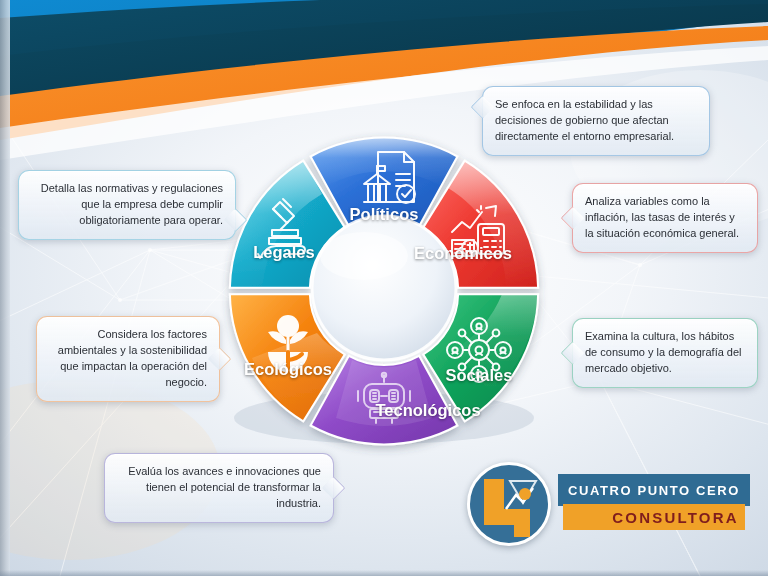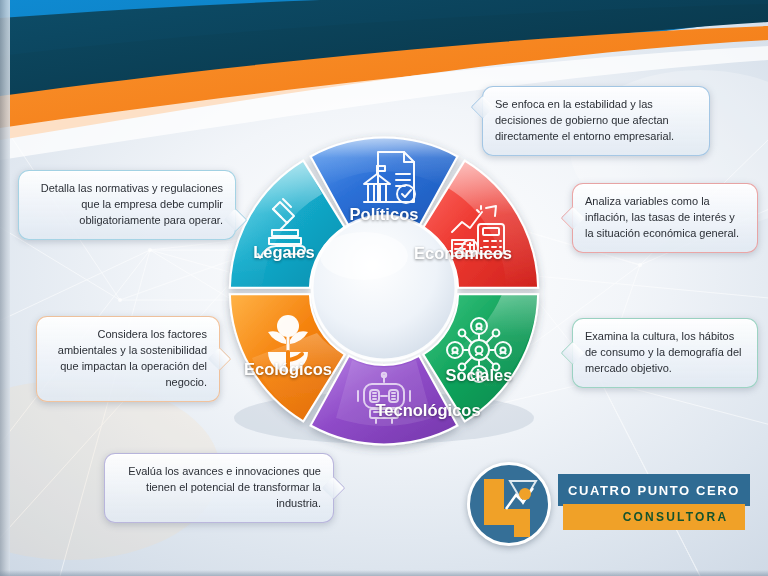--- a/index.html
+++ b/index.html
@@ -100,21 +100,21 @@
   }
   .logo-band{
     position:absolute; left:91px; top:14px; width:192px; height:32px;
     background:#2f6b93; display:flex; align-items:center; justify-content:center;
   }
   .logo-band span{ color:#fff; font-size:13px; font-weight:bold; letter-spacing:1.6px; }
   .logo-band2{
     position:absolute; left:96px; top:44px; width:182px; height:26px;
     background:#f0a128; display:flex; align-items:center; justify-content:center;
   }
-  .logo-band2 span{ color:#14532d; font-size:12px; font-weight:bold; letter-spacing:2.2px;margin-left:43px; }
+  .logo-band2 span{ color:#7f1d1d; font-size:15px; font-weight:bold; letter-spacing:2.2px;margin-left:43px; }
 </style>
 </head>
 <body>
 
 <div class="stage">
 
   <svg class="bg-svg" viewBox="0 0 768 576">
     <defs>
       <linearGradient id="gBlue" x1="0" y1="0" x2="1" y2="1">
         <stop offset="0%" stop-color="#0f8ad1"></stop>

